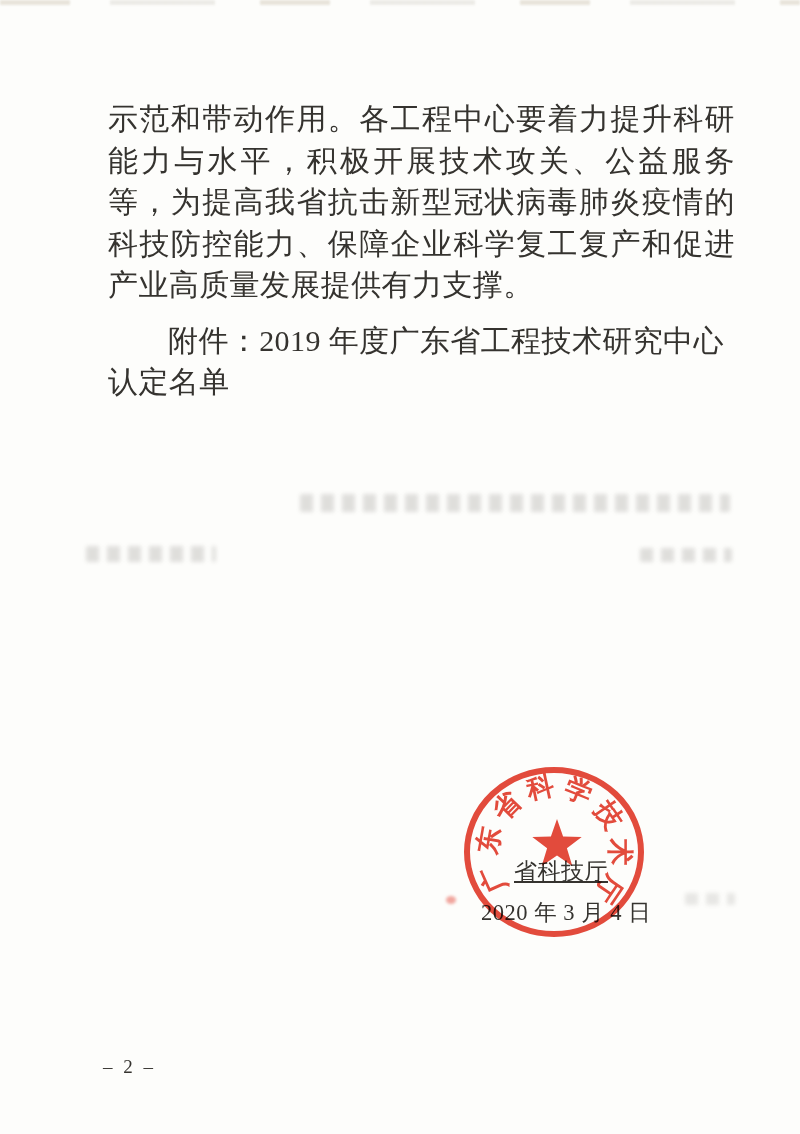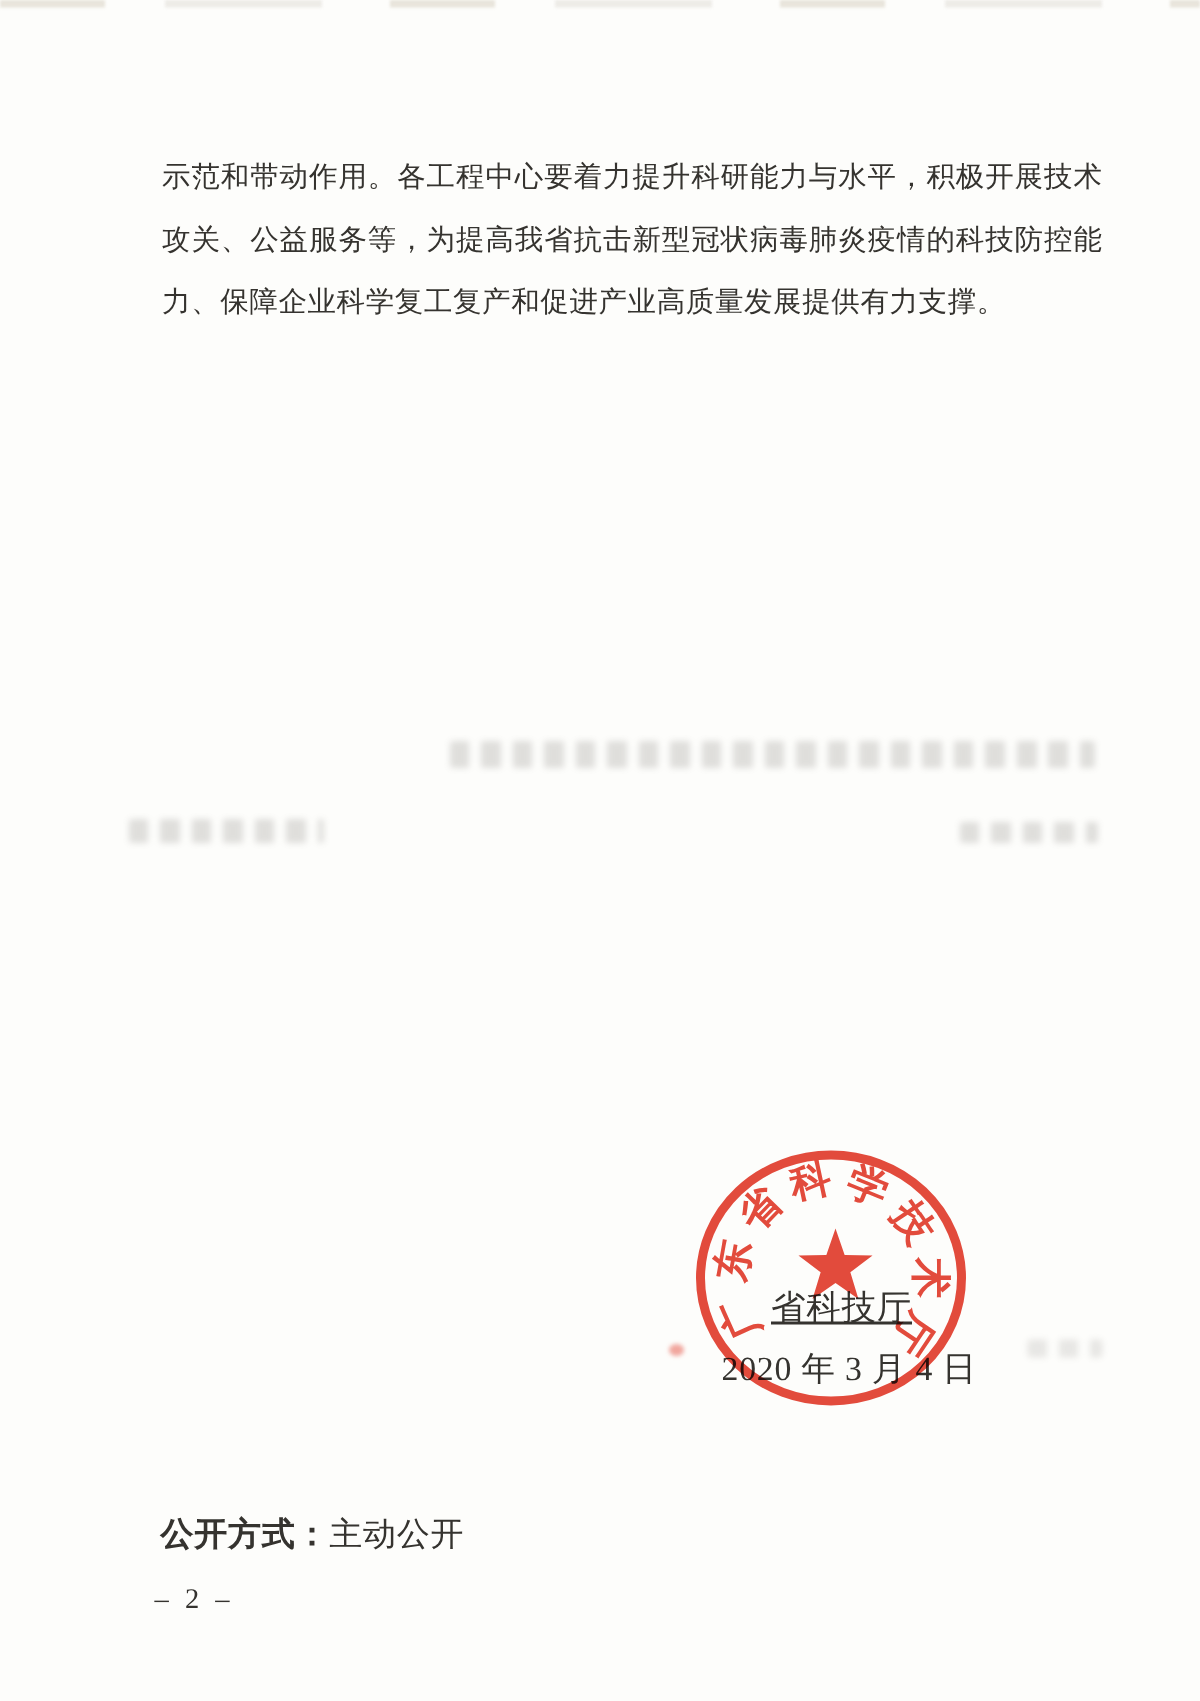--- a/index.html
+++ b/index.html
@@ -20,21 +20,21 @@
     position: absolute; top: 0; left: 0; right: 0; height: 5px;
     background: repeating-linear-gradient(90deg,
       rgba(199,189,168,.55) 0 70px, rgba(255,255,255,0) 70px 110px,
       rgba(203,198,188,.45) 110px 215px, rgba(255,255,255,0) 215px 260px);
     filter: blur(1px);
     opacity: .7;
   }
   .body-text {
     position: absolute;
     left: 108px; top: 98px; width: 627px;
-    font-size: 19px; line-height: 41.5px;
+    font-size: 30px; line-height: 41.5px;
     letter-spacing: 0.4px;
   }
   .para {
     margin: 0;
     text-align: justify;
     text-justify: inter-character;
     word-break: break-all;
     overflow-wrap: anywhere;
   }
   .para.indent { text-indent: 2em; }
@@ -110,20 +110,21 @@
 </head>
 <body>
 
 <div class="page">
 
   <div class="scan-edge"></div>
 
   <div class="body-text">
 
   <p class="para">示范和带动作用。各工程中心要着力提升科研能力与水平，积极开展技术攻关、公益服务等，为提高我省抗击新型冠状病毒肺炎疫情的科技防控能力、保障企业科学复工复产和促进产业高质量发展提供有力支撑。</p>
+      <p class="para attachment">附件：2019 年度广东省工程技术研究中心认定名单</p>
     </div>
 
   <div class="ghost g1"></div>
   <div class="ghost g2"></div>
   <div class="ghost g3"></div>
   <div class="ghost g4"></div>
   <div class="ink-speck"></div>
 
   <div class="signature">省科技厅</div>
 
@@ -137,19 +138,16 @@
         <text x="37.0" y="90.5" transform="rotate(-80.0 37.0 90.5)" class="seal-char">东</text>
         <text x="54.5" y="56.2" transform="rotate(-46.0 54.5 56.2)" class="seal-char">省</text>
         <text x="88.3" y="37.4" transform="rotate(-12.0 88.3 37.4)" class="seal-char">科</text>
         <text x="126.7" y="40.8" transform="rotate(22.0 126.7 40.8)" class="seal-char">学</text>
         <text x="156.7" y="65.1" transform="rotate(56.0 156.7 65.1)" class="seal-char">技</text>
         <text x="168.0" y="102.0" transform="rotate(90.0 168.0 102.0)" class="seal-char">术</text>
         <text x="156.7" y="138.9" transform="rotate(124.0 156.7 138.9)" class="seal-char">厅</text>
       </g>
   </svg>
 
-  <div class="disclosure">
-    <span class="label">公开方式：</span><span class="value">主动公开</span>
-  </div>
 
   <div class="page-number">– 2 –</div>
 
 </div>
 
 </body></html>

